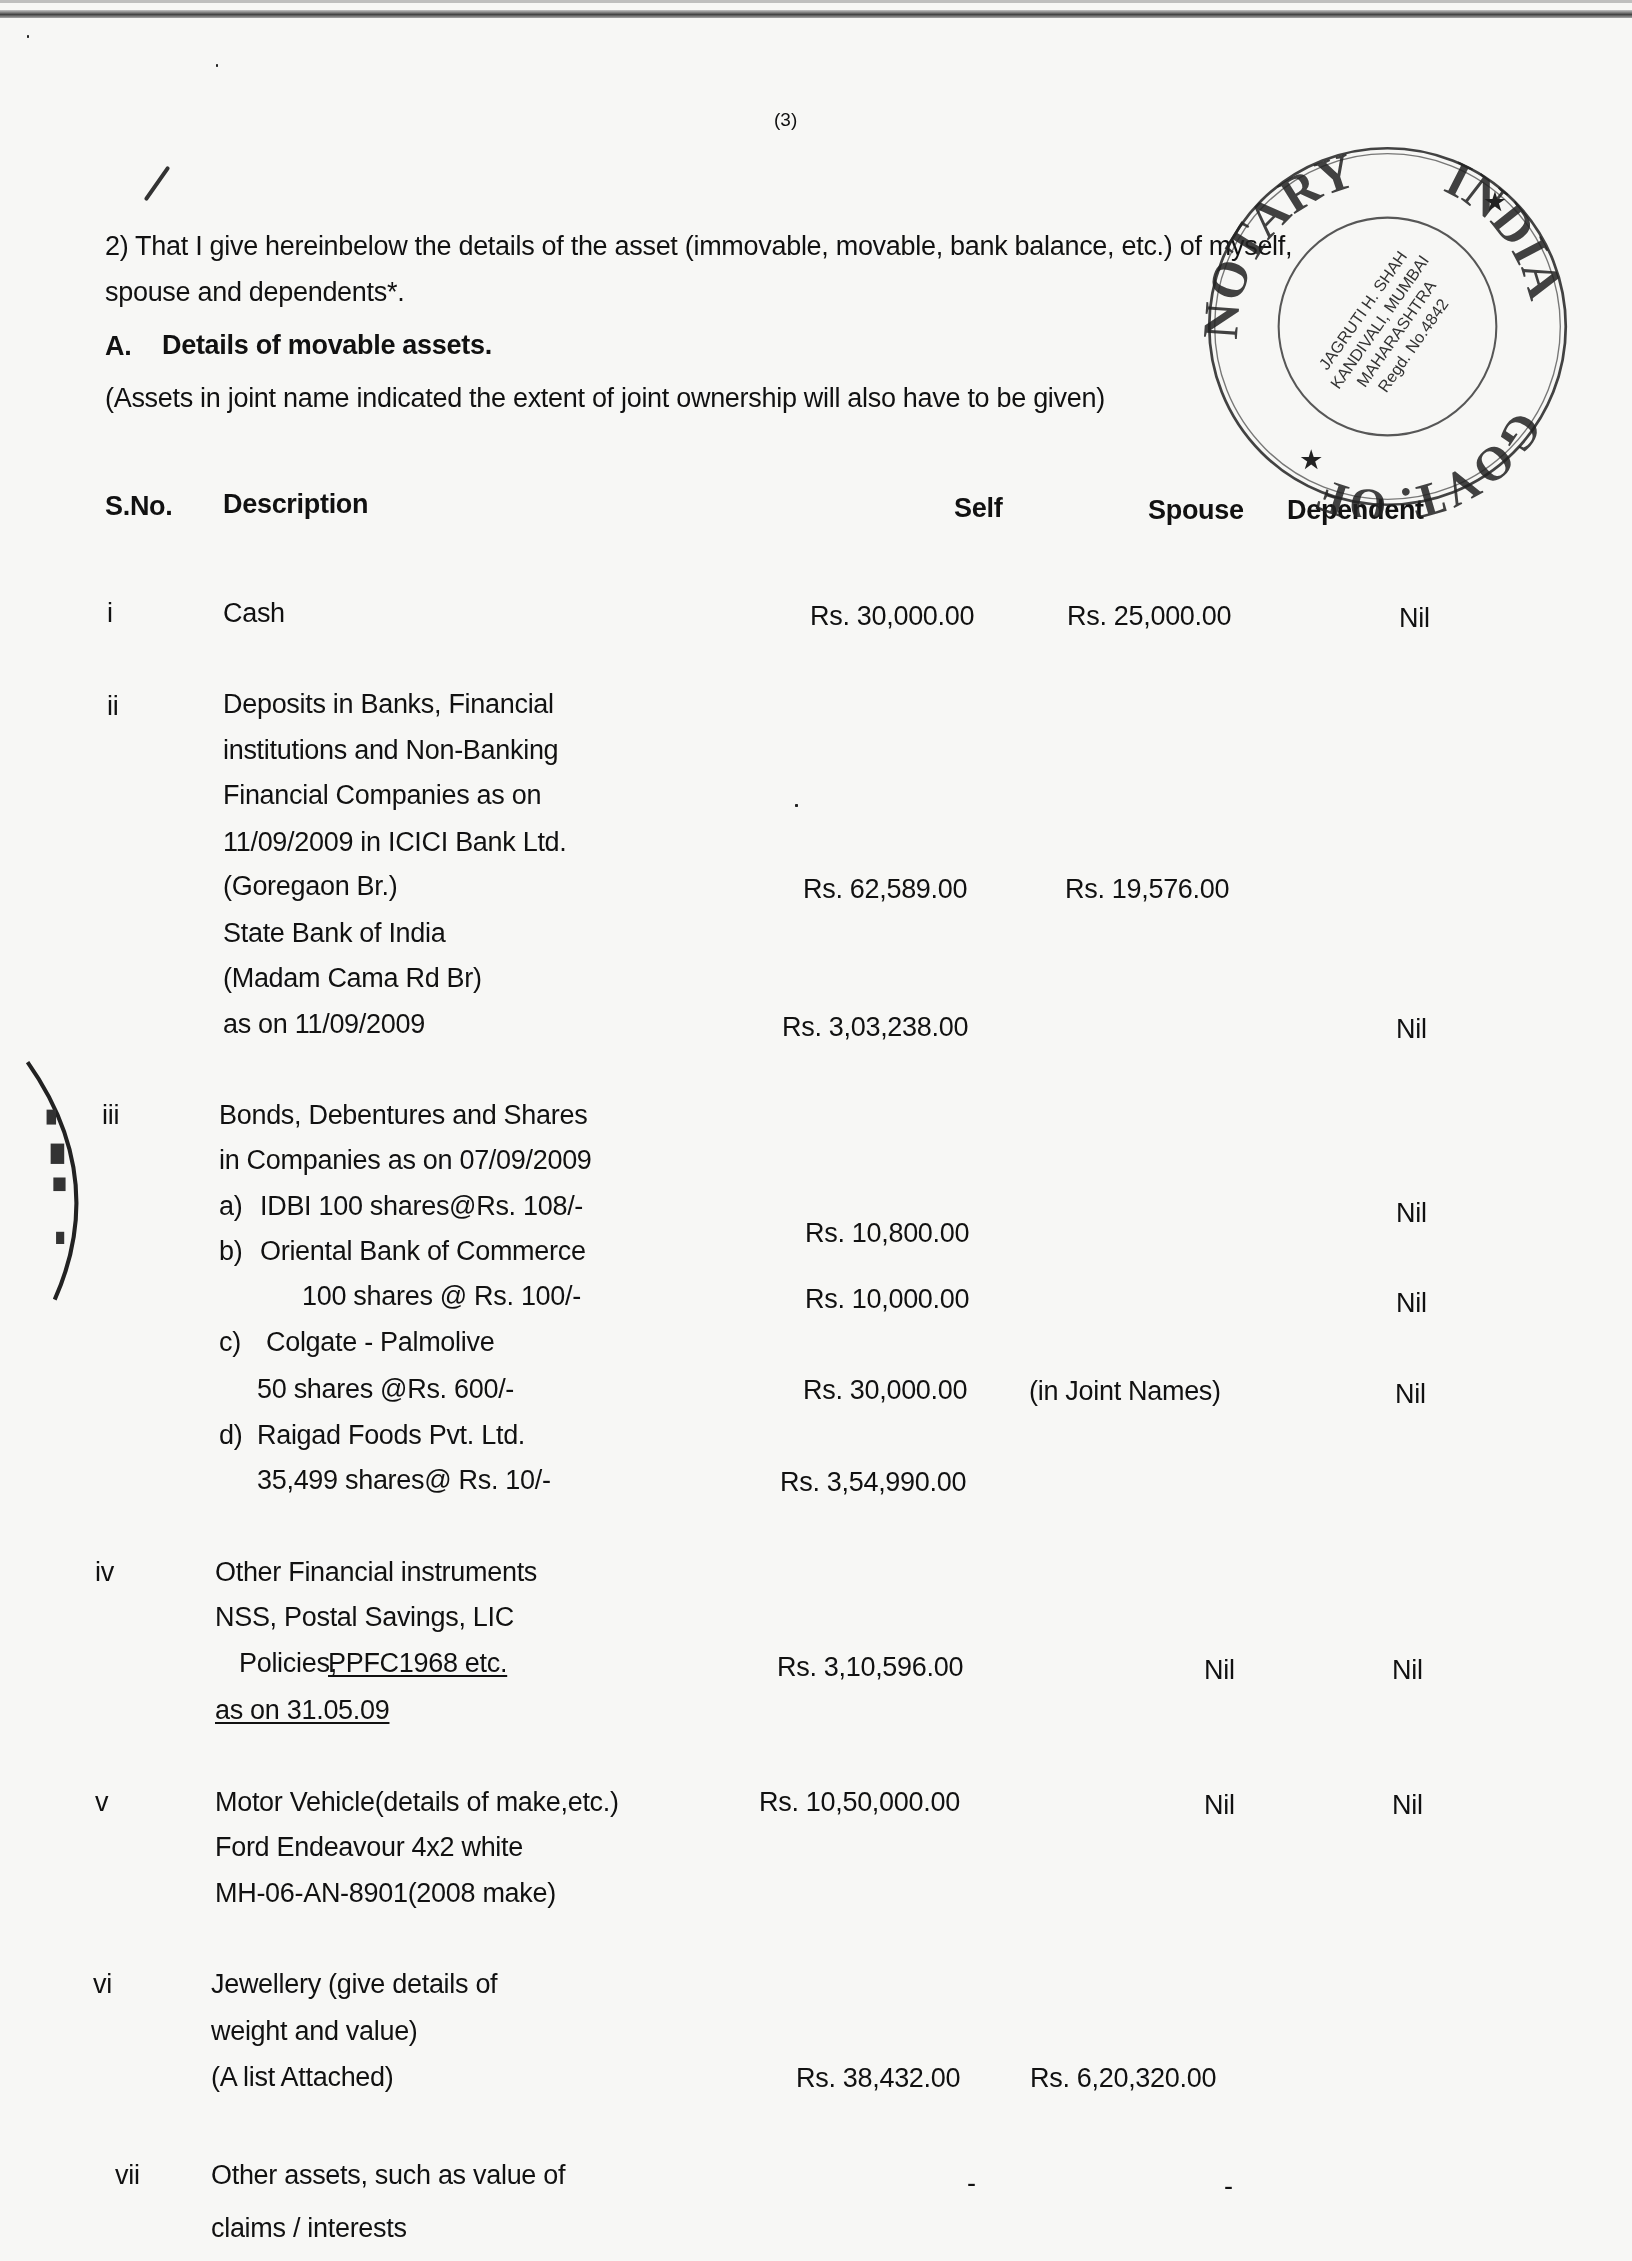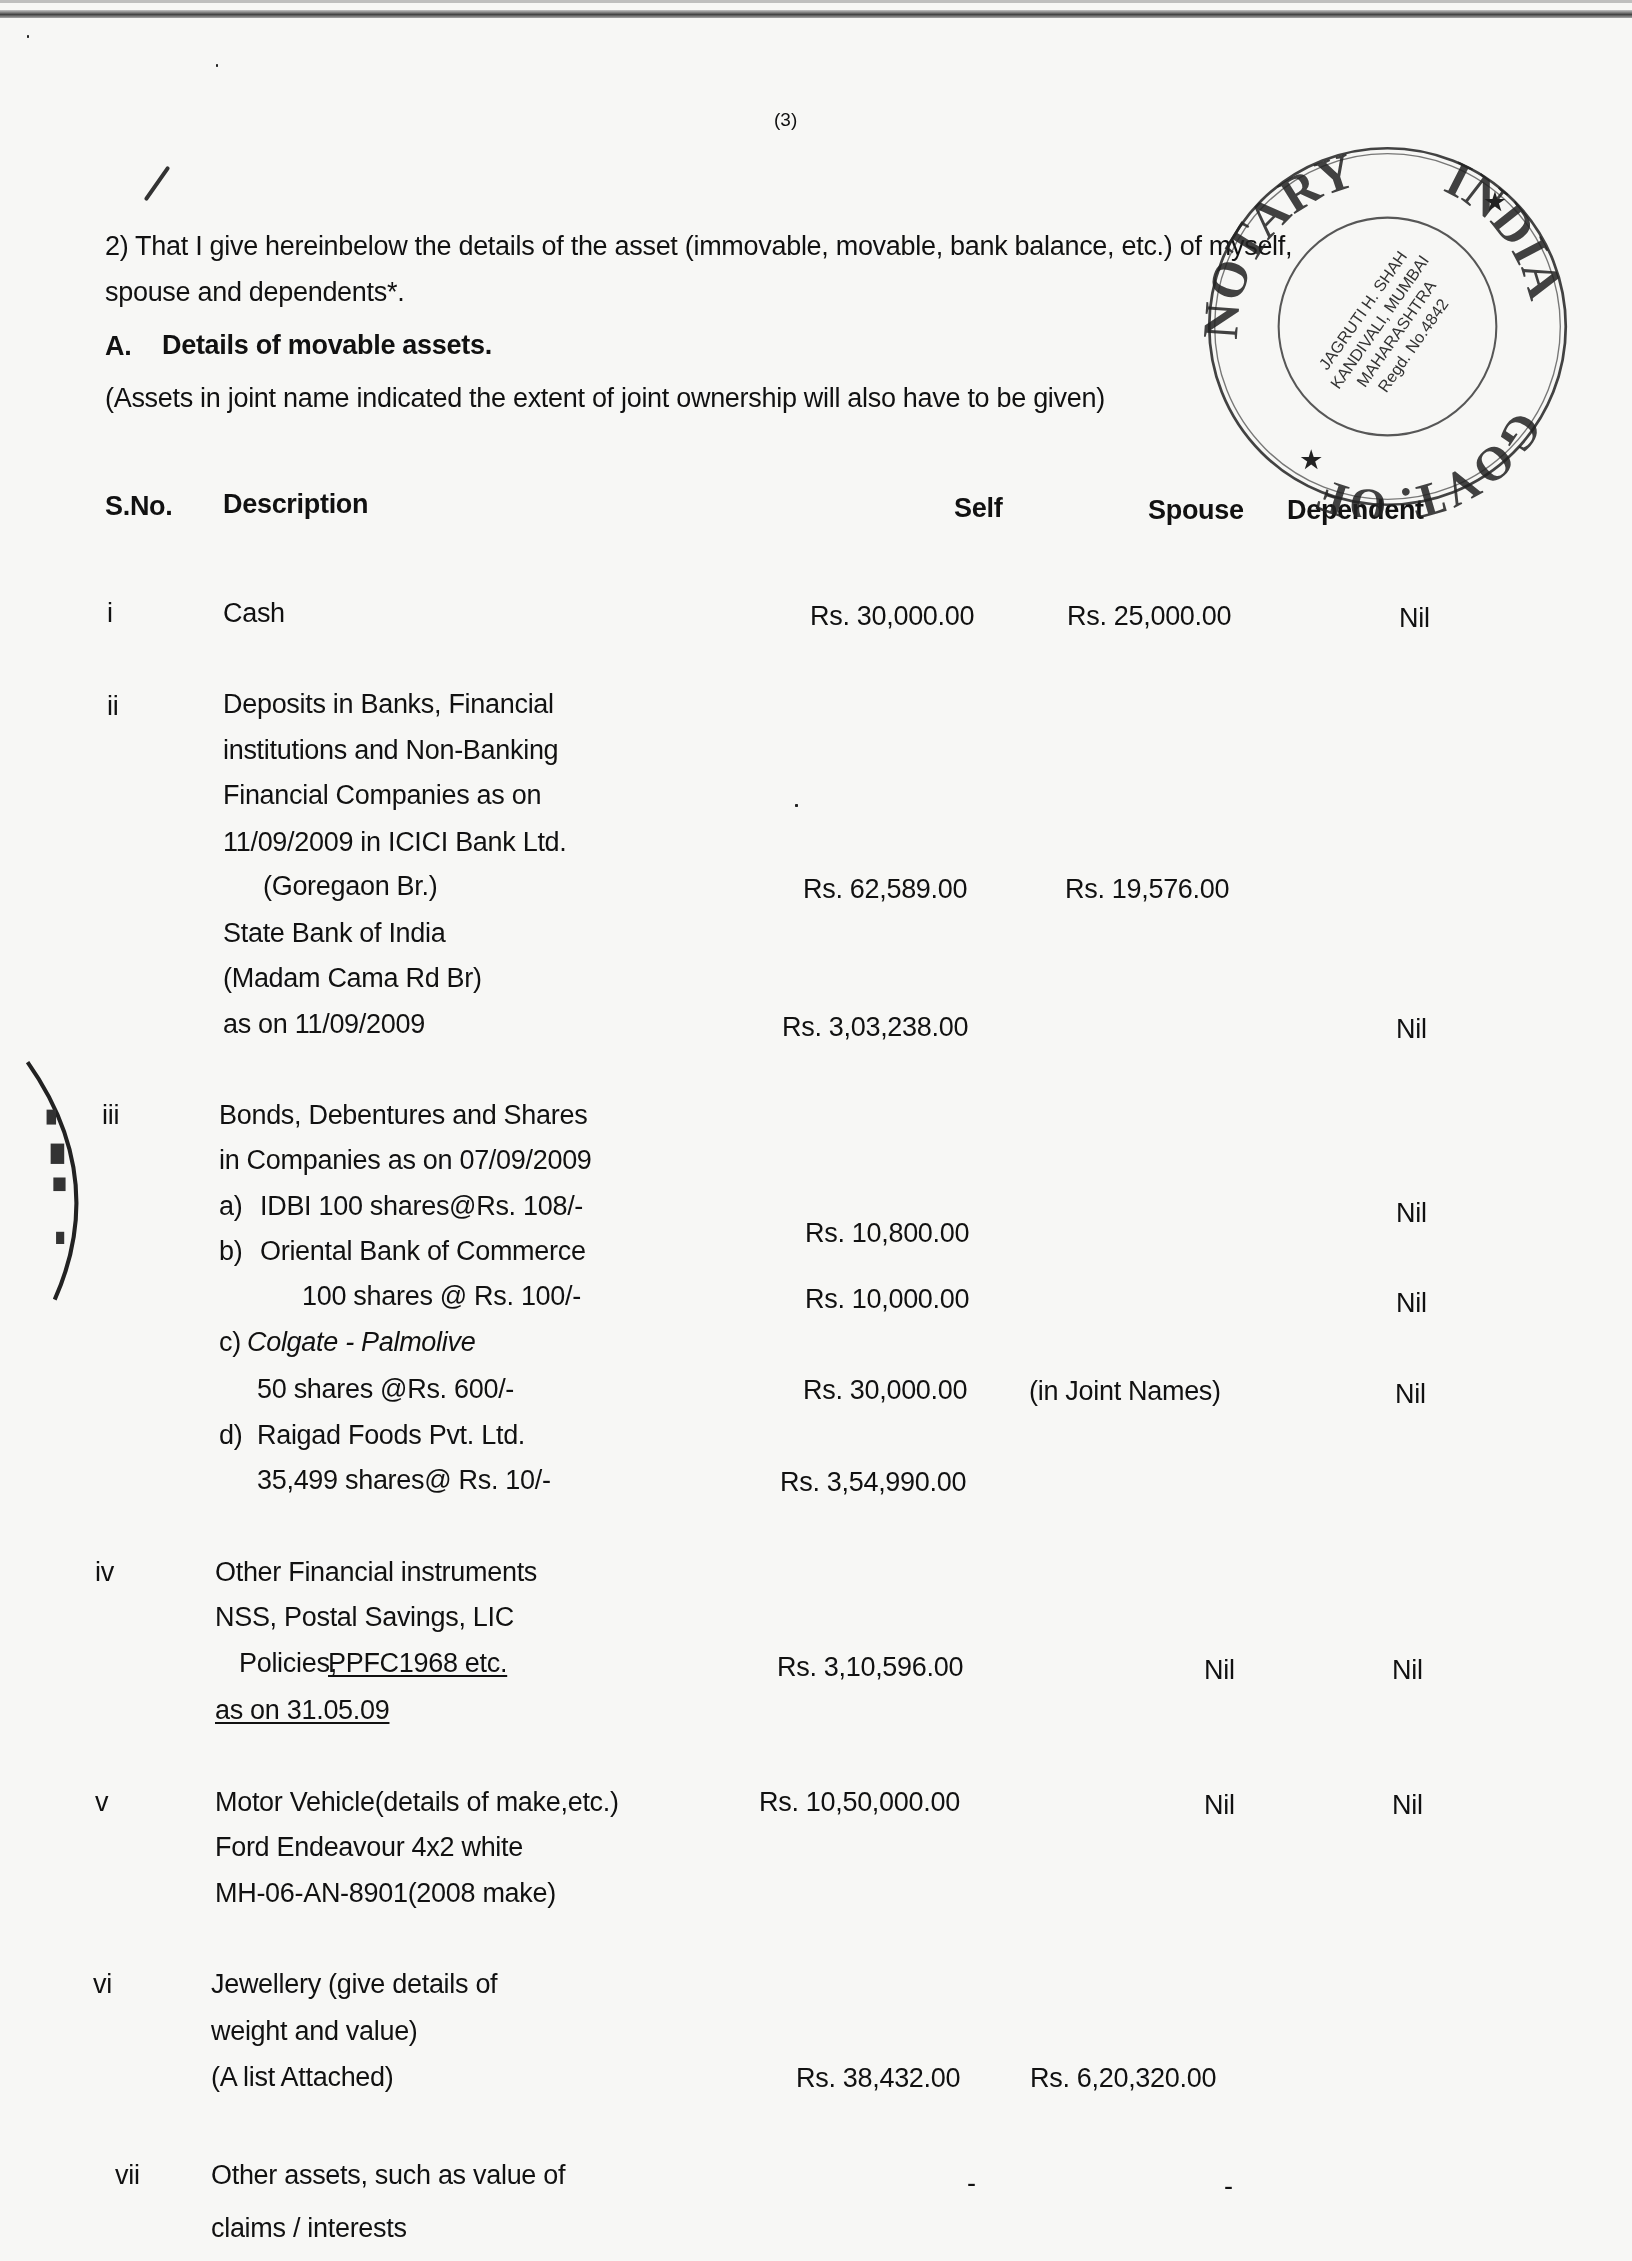--- a/index.html
+++ b/index.html
@@ -53,21 +53,21 @@
   <div class="txt" style="left:1067px;top:603px;">Rs. 25,000.00</div>
   <div class="txt" style="left:1399px;top:605px;">Nil</div>
 </div>
 
 <div>
   <div class="txt" style="left:107px;top:693px;">ii</div>
   <div class="txt" style="left:223px;top:691px;">Deposits in Banks, Financial</div>
   <div class="txt" style="left:223px;top:737px;">institutions and Non-Banking</div>
   <div class="txt" style="left:223px;top:782px;">Financial Companies as on</div>
   <div class="txt" style="left:223px;top:829px;">11/09/2009 in ICICI Bank Ltd.</div>
-  <div class="txt" style="left:223px;top:873px;margin-left:40px;">(Goregaon Br.)</div>
+  <div class="txt" style="left:223px;top:873px;">(Goregaon Br.)</div>
   <div class="txt" style="left:223px;top:920px;">State Bank of India</div>
   <div class="txt" style="left:223px;top:965px;">(Madam Cama Rd Br)</div>
   <div class="txt" style="left:223px;top:1011px;">as on 11/09/2009</div>
   <div class="txt" style="left:803px;top:876px;">Rs. 62,589.00</div>
   <div class="txt" style="left:1065px;top:876px;">Rs. 19,576.00</div>
   <div class="txt" style="left:782px;top:1014px;">Rs. 3,03,238.00</div>
   <div class="txt" style="left:1396px;top:1016px;">Nil</div>
 </div>
 
 <div>
@@ -80,21 +80,21 @@
   <div class="txt" style="left:805px;top:1220px;text-align:center;">Rs. 10,800.00</div>
   <div class="txt" style="left:1396px;top:1200px;">Nil</div>
 
   <div class="txt" style="left:219px;top:1238px;">b)</div>
   <div class="txt" style="left:260px;top:1238px;">Oriental Bank of Commerce</div>
   <div class="txt" style="left:262px;top:1283px;margin-left:40px;">100 shares @ Rs. 100/-</div>
   <div class="txt" style="left:805px;top:1286px;">Rs. 10,000.00</div>
   <div class="txt" style="left:1396px;top:1290px;">Nil</div>
 
   <div class="txt" style="left:219px;top:1329px;">c)</div>
-  <div class="txt" style="left:247px;top:1329px;font-style:italic;">Colgate - Palmolive</div>
+  <div class="txt" style="left:266px;top:1329px;">Colgate - Palmolive</div>
   <div class="txt" style="left:257px;top:1376px;">50 shares @Rs. 600/-</div>
   <div class="txt" style="left:803px;top:1377px;">Rs. 30,000.00</div>
   <div class="txt" style="left:1029px;top:1378px;">(in Joint Names)</div>
   <div class="txt" style="left:1395px;top:1381px;">Nil</div>
 
   <div class="txt" style="left:219px;top:1422px;">d)</div>
   <div class="txt" style="left:257px;top:1422px;">Raigad Foods Pvt. Ltd.</div>
   <div class="txt" style="left:257px;top:1467px;">35,499 shares@ Rs. 10/-</div>
   <div class="txt" style="left:780px;top:1469px;">Rs. 3,54,990.00</div>
 </div>

